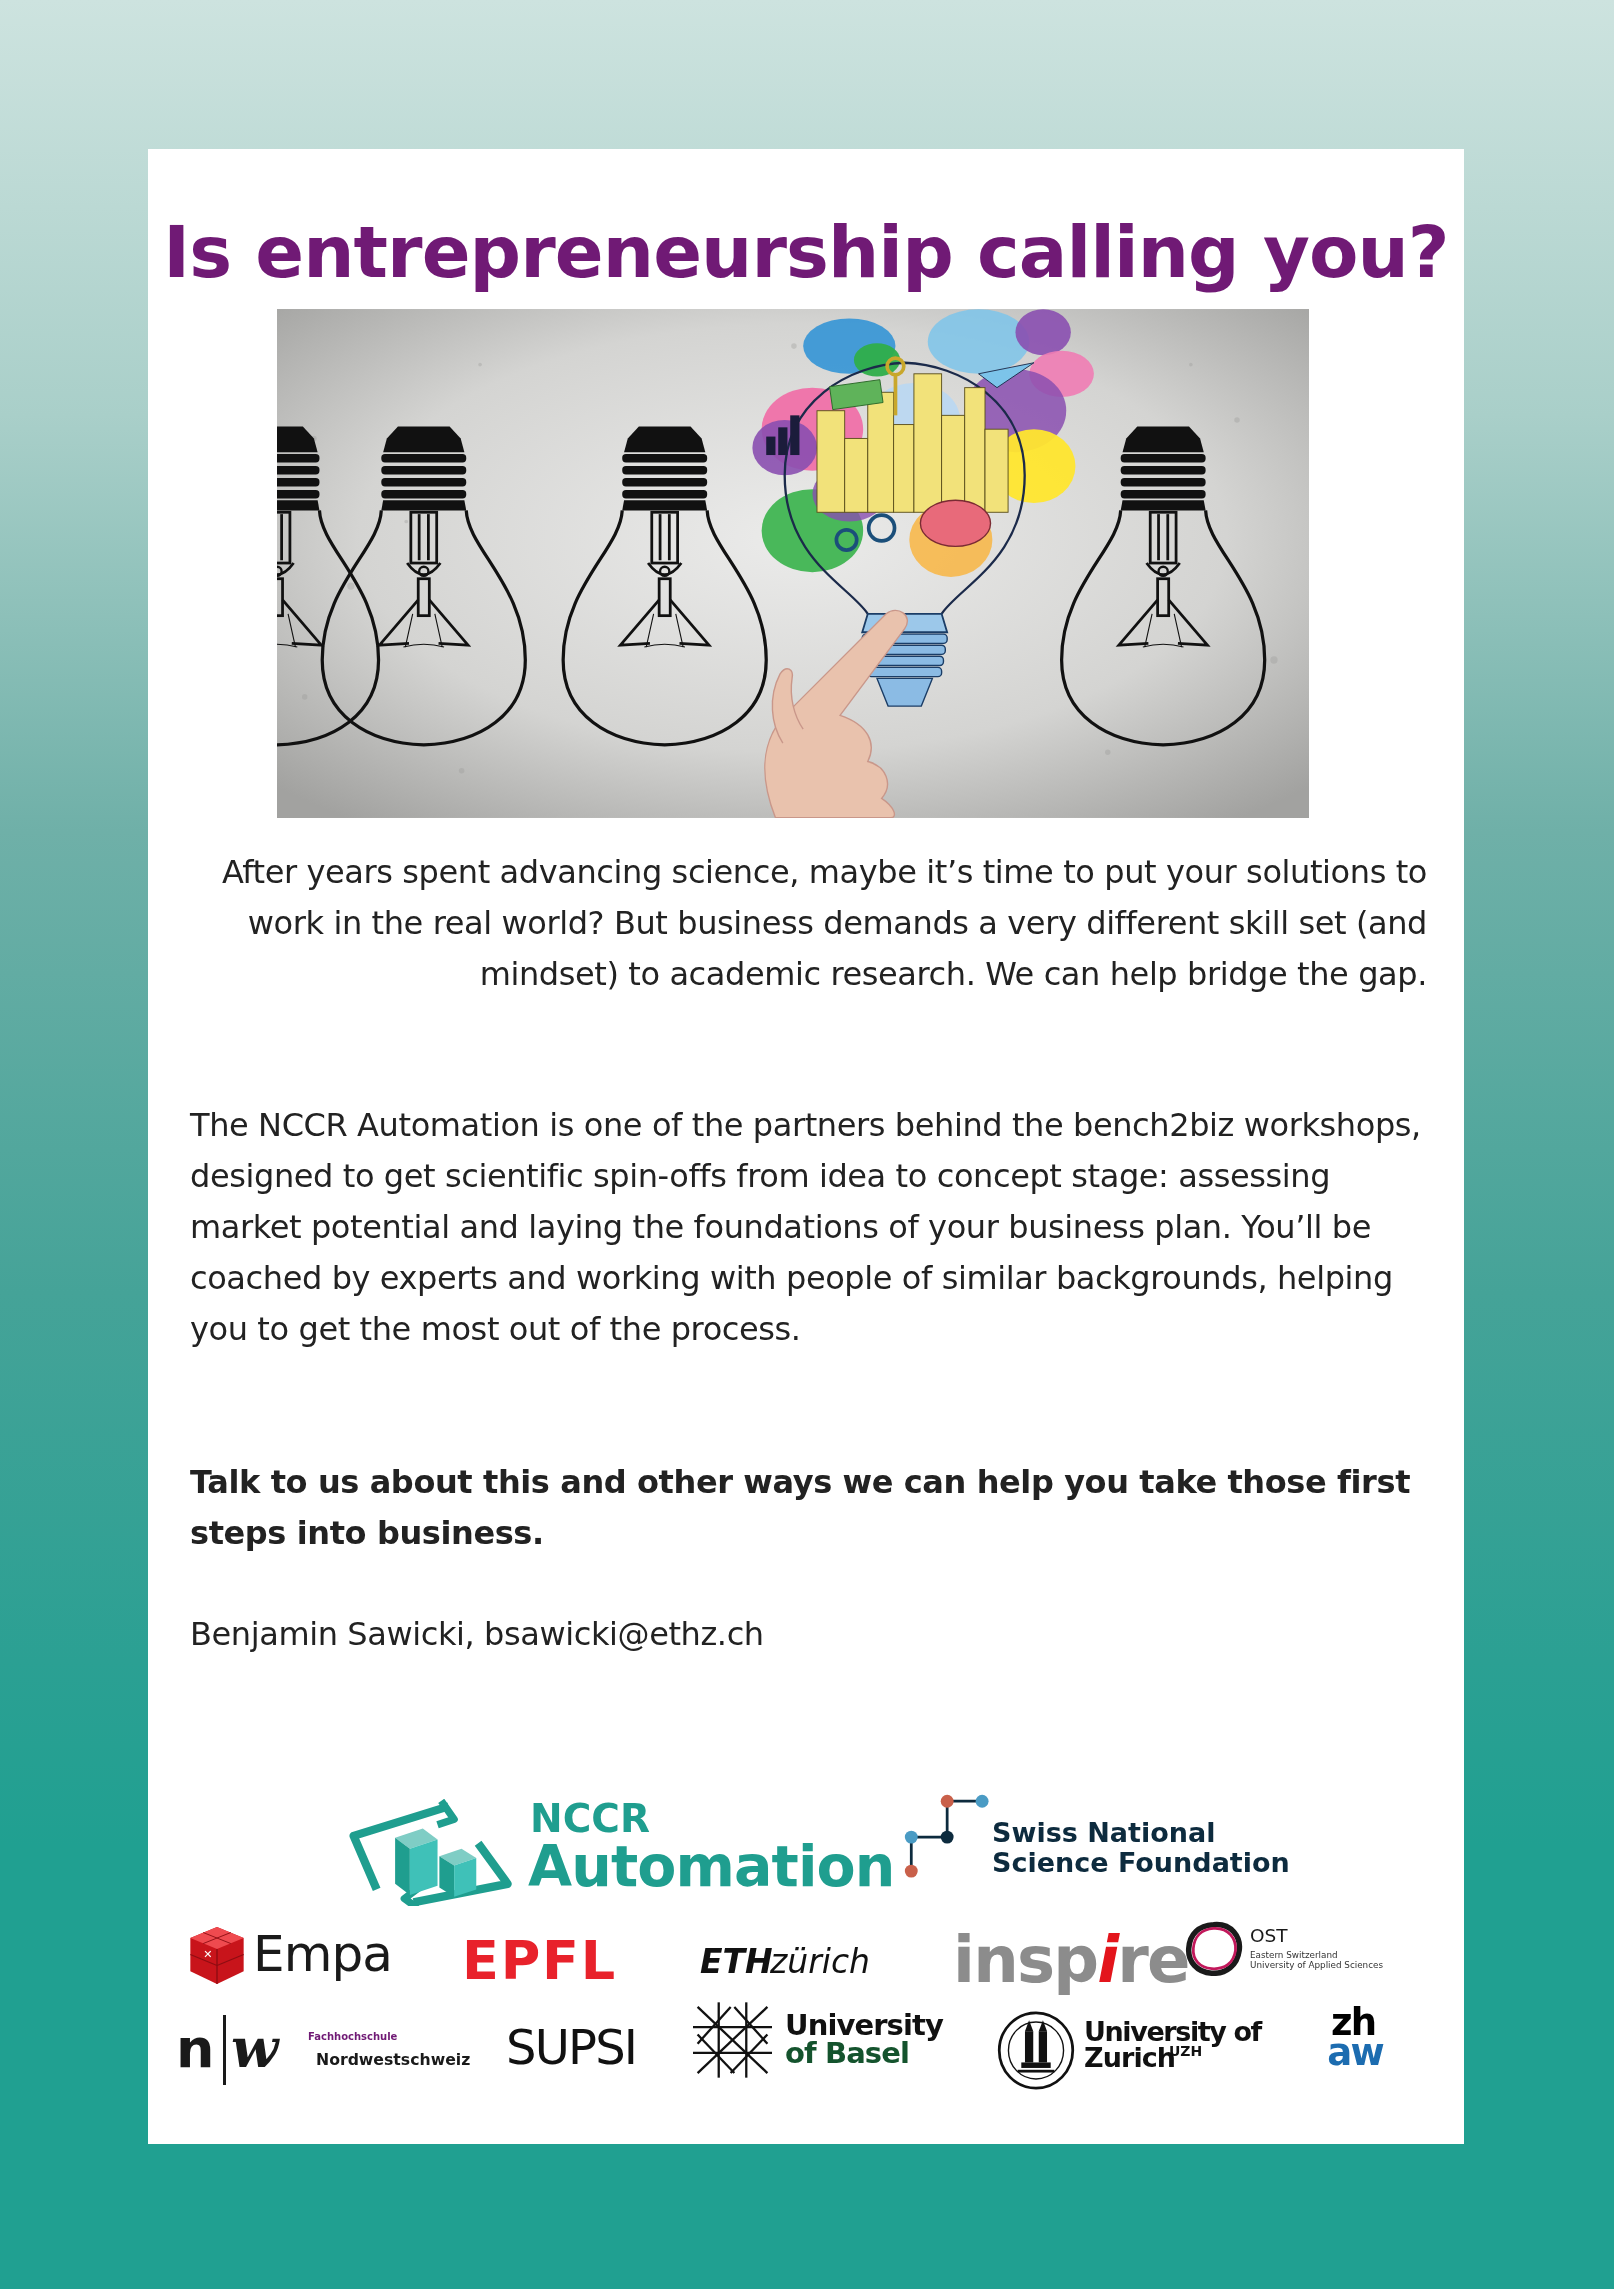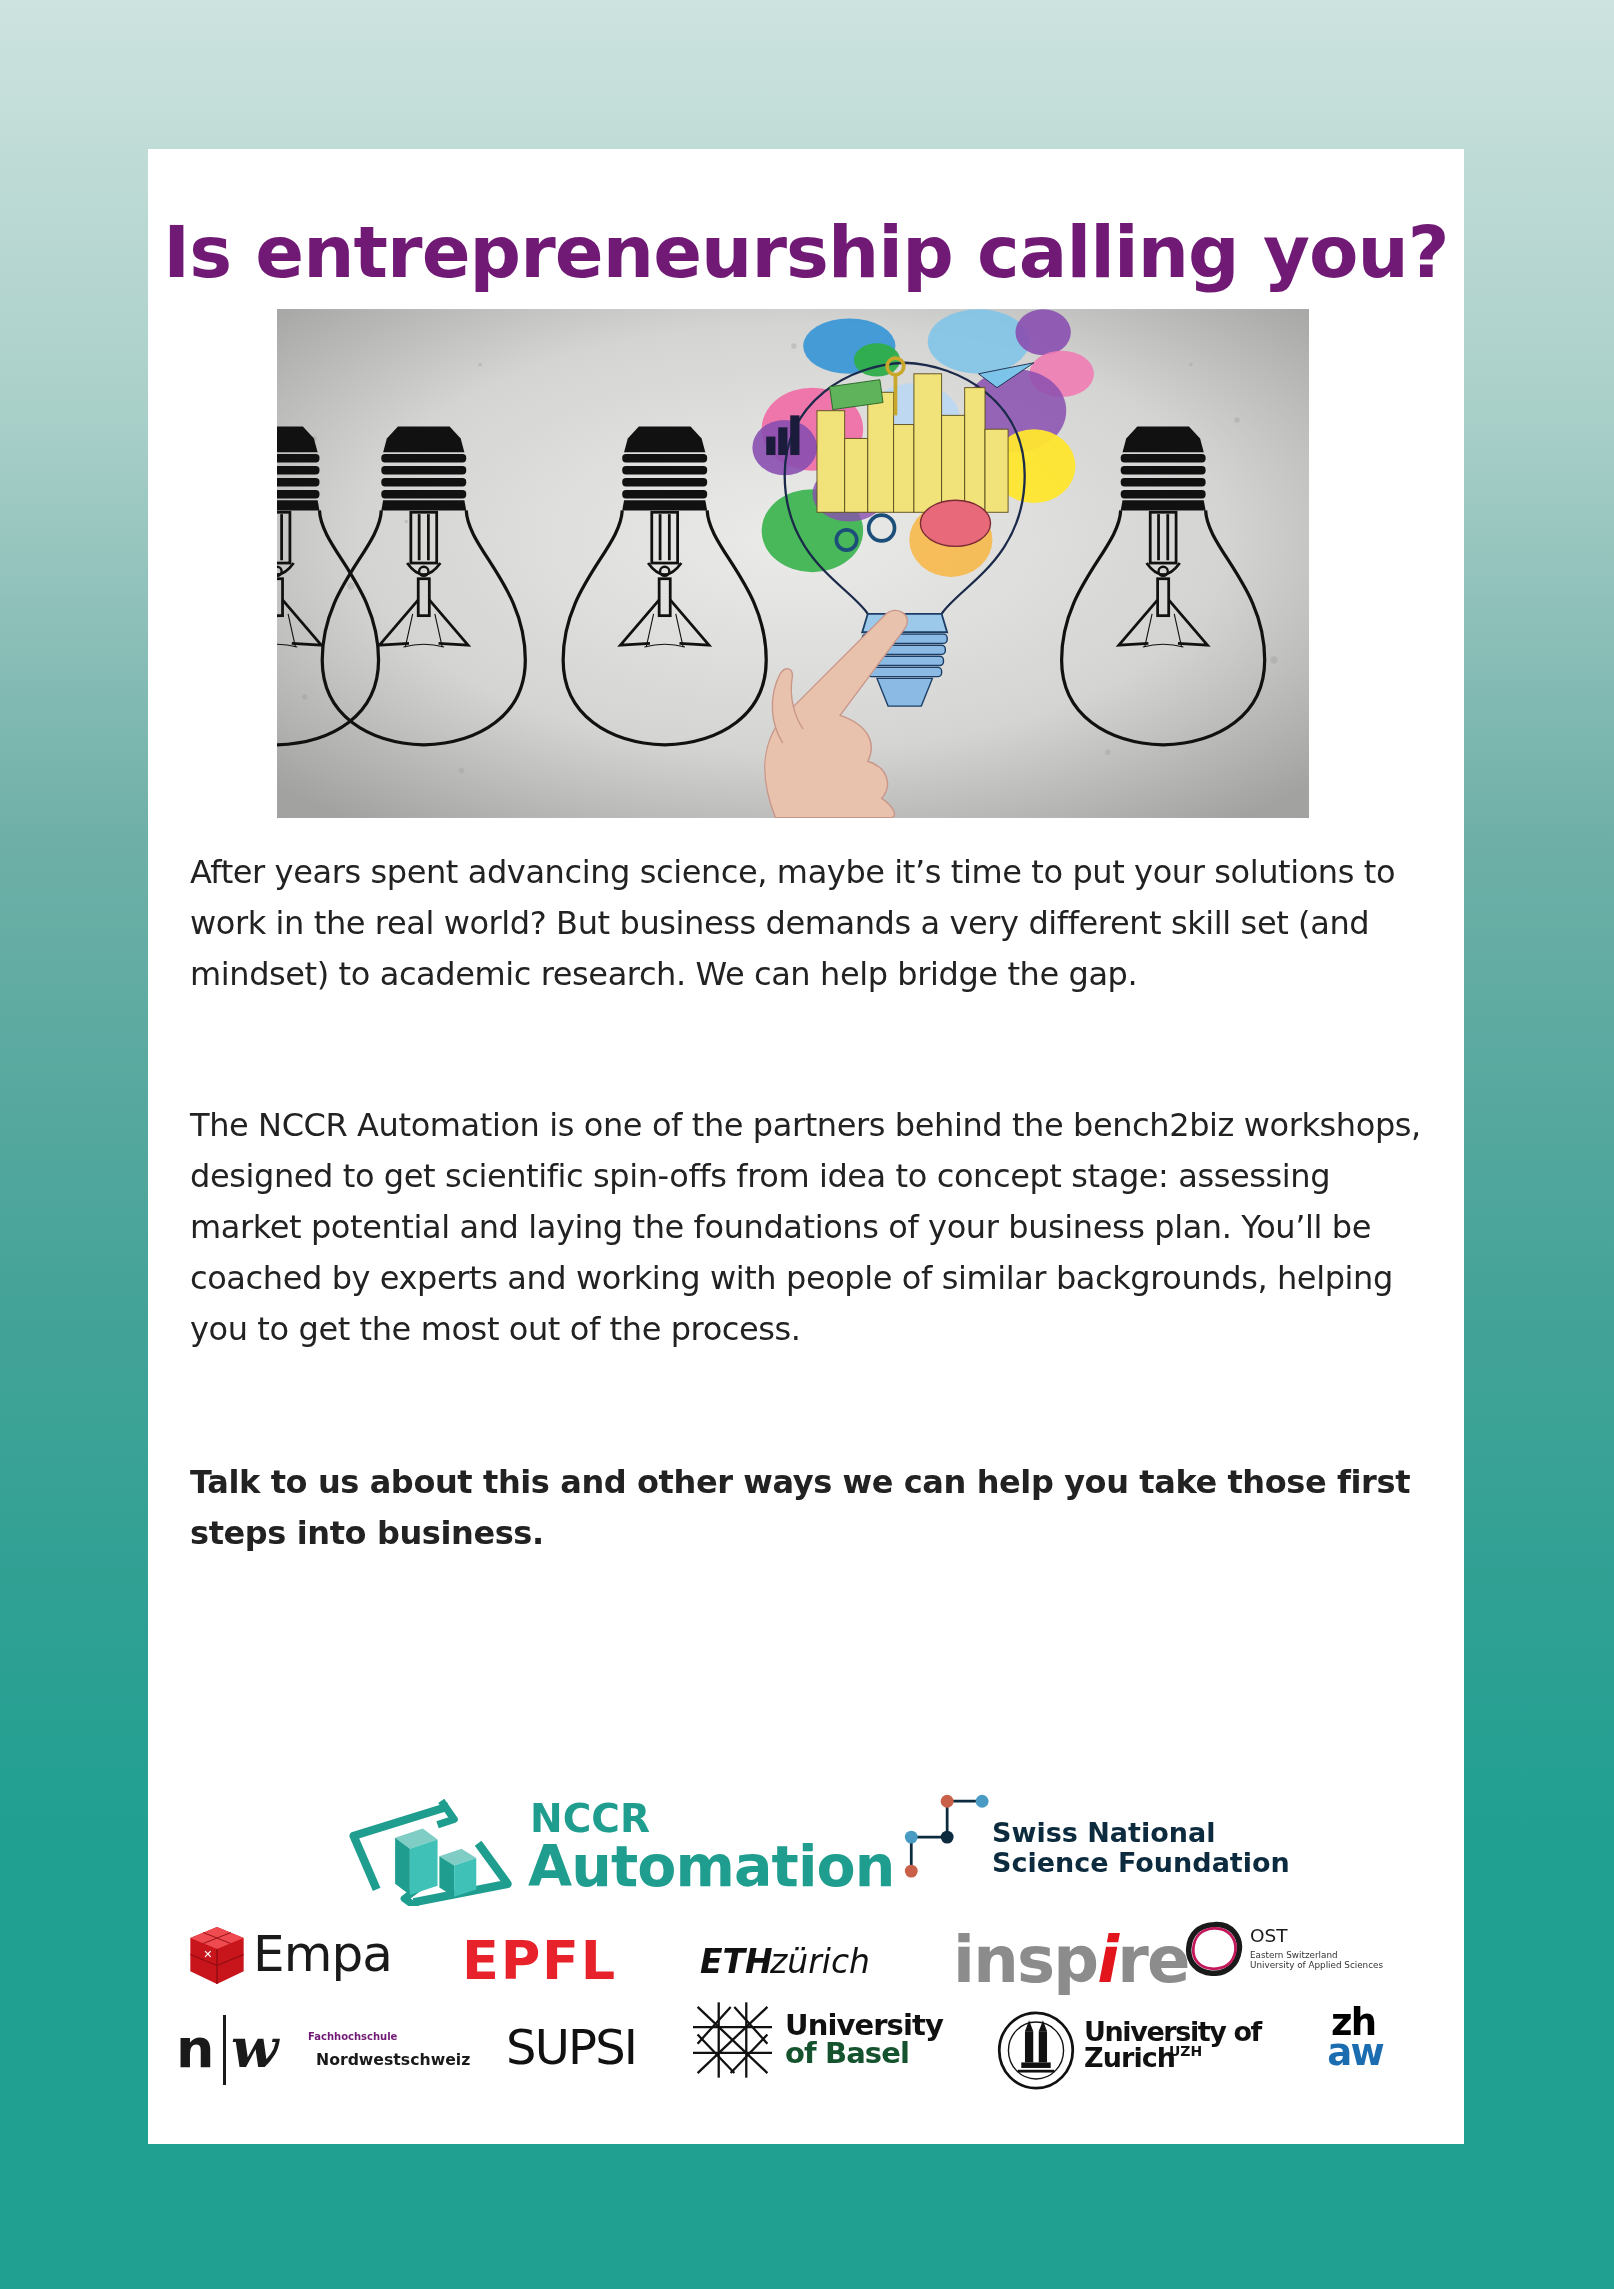--- a/index.html
+++ b/index.html
@@ -144,23 +144,26 @@
         <path d="M-30 400 L30 400 L18 430 L-18 430 Z" fill="#8bbbe4" stroke="#1b3d66" stroke-width="1.5"></path>
       </g>
 
       <g fill="#e9c2ad" stroke="#c9978a" stroke-width="1.5">
         <path d="M540 551 C520 500,525 460,560 430 L660 330 C672 320,690 332,680 346 L610 440 C640 450,650 470,640 490 C660 495,668 515,655 530 C670 540,672 551,665 551 Z"></path>
         <path d="M548 470 C535 450,532 420,545 395 C552 385,560 390,558 400 C555 420,560 440,570 455"></path>
       </g>
     </svg>
   </div>
 
-  <p class="body-text" style="top:698px;">After years spent advancing science, maybe it’s time to put your solutions to work in the real world? But business demands a very different skill set (and mindset) to academic research. We can help bridge the gap.</p>
+  <p class="body-text" style="top:698px;text-align:right;">After years spent advancing science, maybe it’s time to put your solutions to work in the real world? But business demands a very different skill set (and mindset) to academic research. We can help bridge the gap.</p>
   <p class="body-text" style="top:951px;">The NCCR Automation is one of the partners behind the bench2biz workshops, designed to get scientific spin-offs from idea to concept stage: assessing market potential and laying the foundations of your business plan. You’ll be coached by experts and working with people of similar backgrounds, helping you to get the most out of the process.</p>
   <p class="body-text bold" style="top:1308px;">Talk to us about this and other ways we can help you take those first steps into business.</p>
+  <p class="body-text" style="top:1460px;">
+    <span>Benjamin Sawicki, bsawicki@ethz.ch</span>
+  </p>
 
   <div class="abs" style="left:755px; top:1643px; width:388px; height:92px;">
     <svg class="abs" style="left:0; top:0;" width="92" height="92" viewBox="0 0 100 100">
       <line x1="48" y1="10" x2="86" y2="10" stroke="#0d2b3e" stroke-width="3"></line>
       <line x1="48" y1="10" x2="48" y2="49" stroke="#0d2b3e" stroke-width="3"></line>
       <line x1="9" y1="49" x2="48" y2="49" stroke="#0d2b3e" stroke-width="3"></line>
       <line x1="9" y1="49" x2="9" y2="86" stroke="#0d2b3e" stroke-width="3"></line>
       <circle cx="48" cy="10" r="7" fill="#c9604a"></circle>
       <circle cx="86" cy="10" r="7" fill="#4a9bc4"></circle>
       <circle cx="48" cy="49" r="7" fill="#0d2b3e"></circle>

